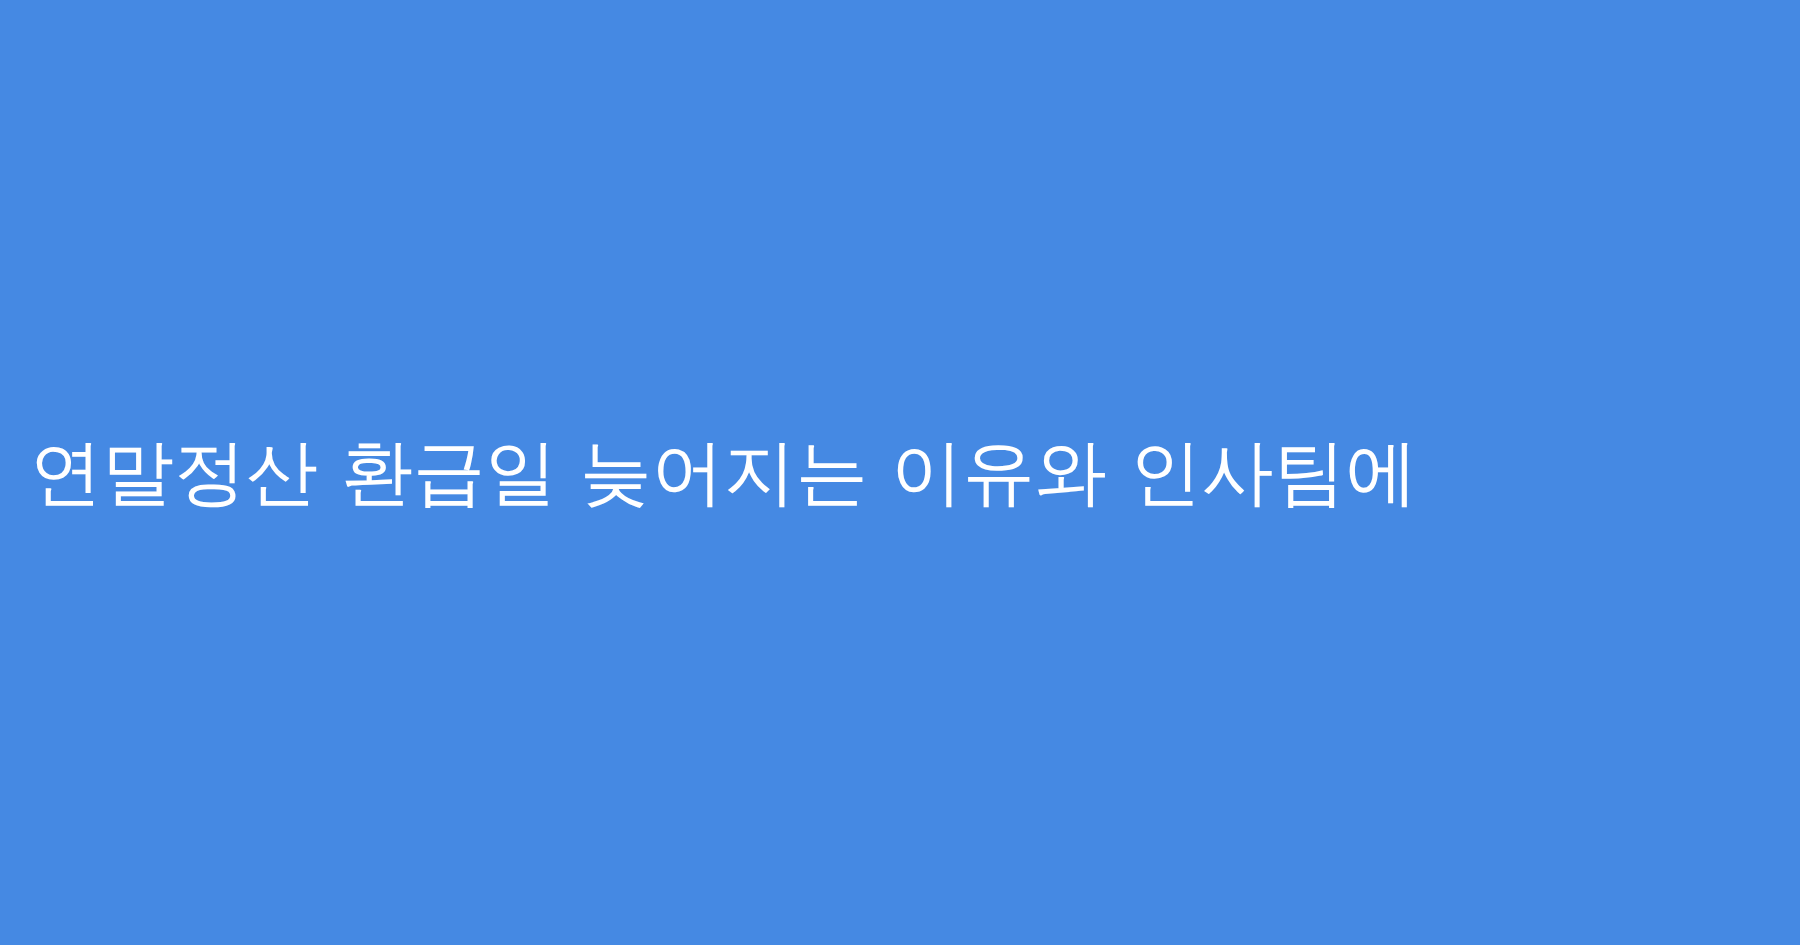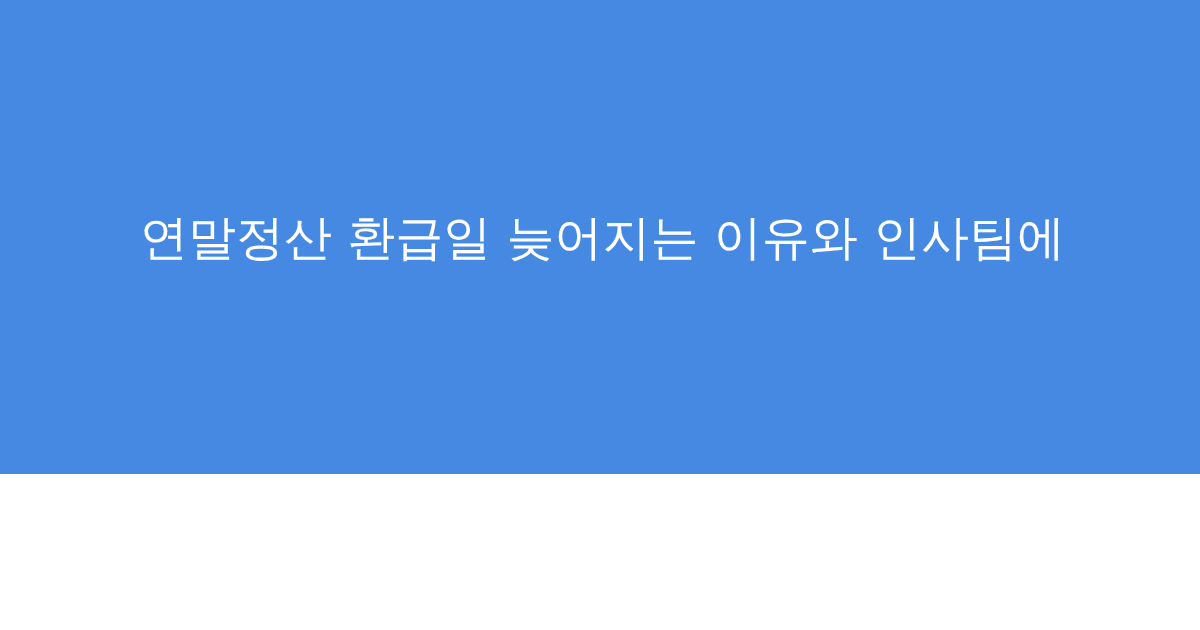--- a/index.html
+++ b/index.html
@@ -12,25 +12,24 @@
     width: 1200px;
     height: 630px;
     overflow: hidden;
     font-family: "DejaVu Sans", "Liberation Sans", sans-serif;
   }
 
   #thumbnail-card {
     position: relative;
     box-sizing: border-box;
     width: 1200px;
-    height: 474px;
+    height: 630px;
     background-color: #4589E3;
     display: flex;
     align-items: center;
-    justify-content: center;
   }
 
   #title-block {
     width: 960px;
     padding: 0 20px;
     box-sizing: border-box;
     text-align: center;
   }
 
   .headline-line {

